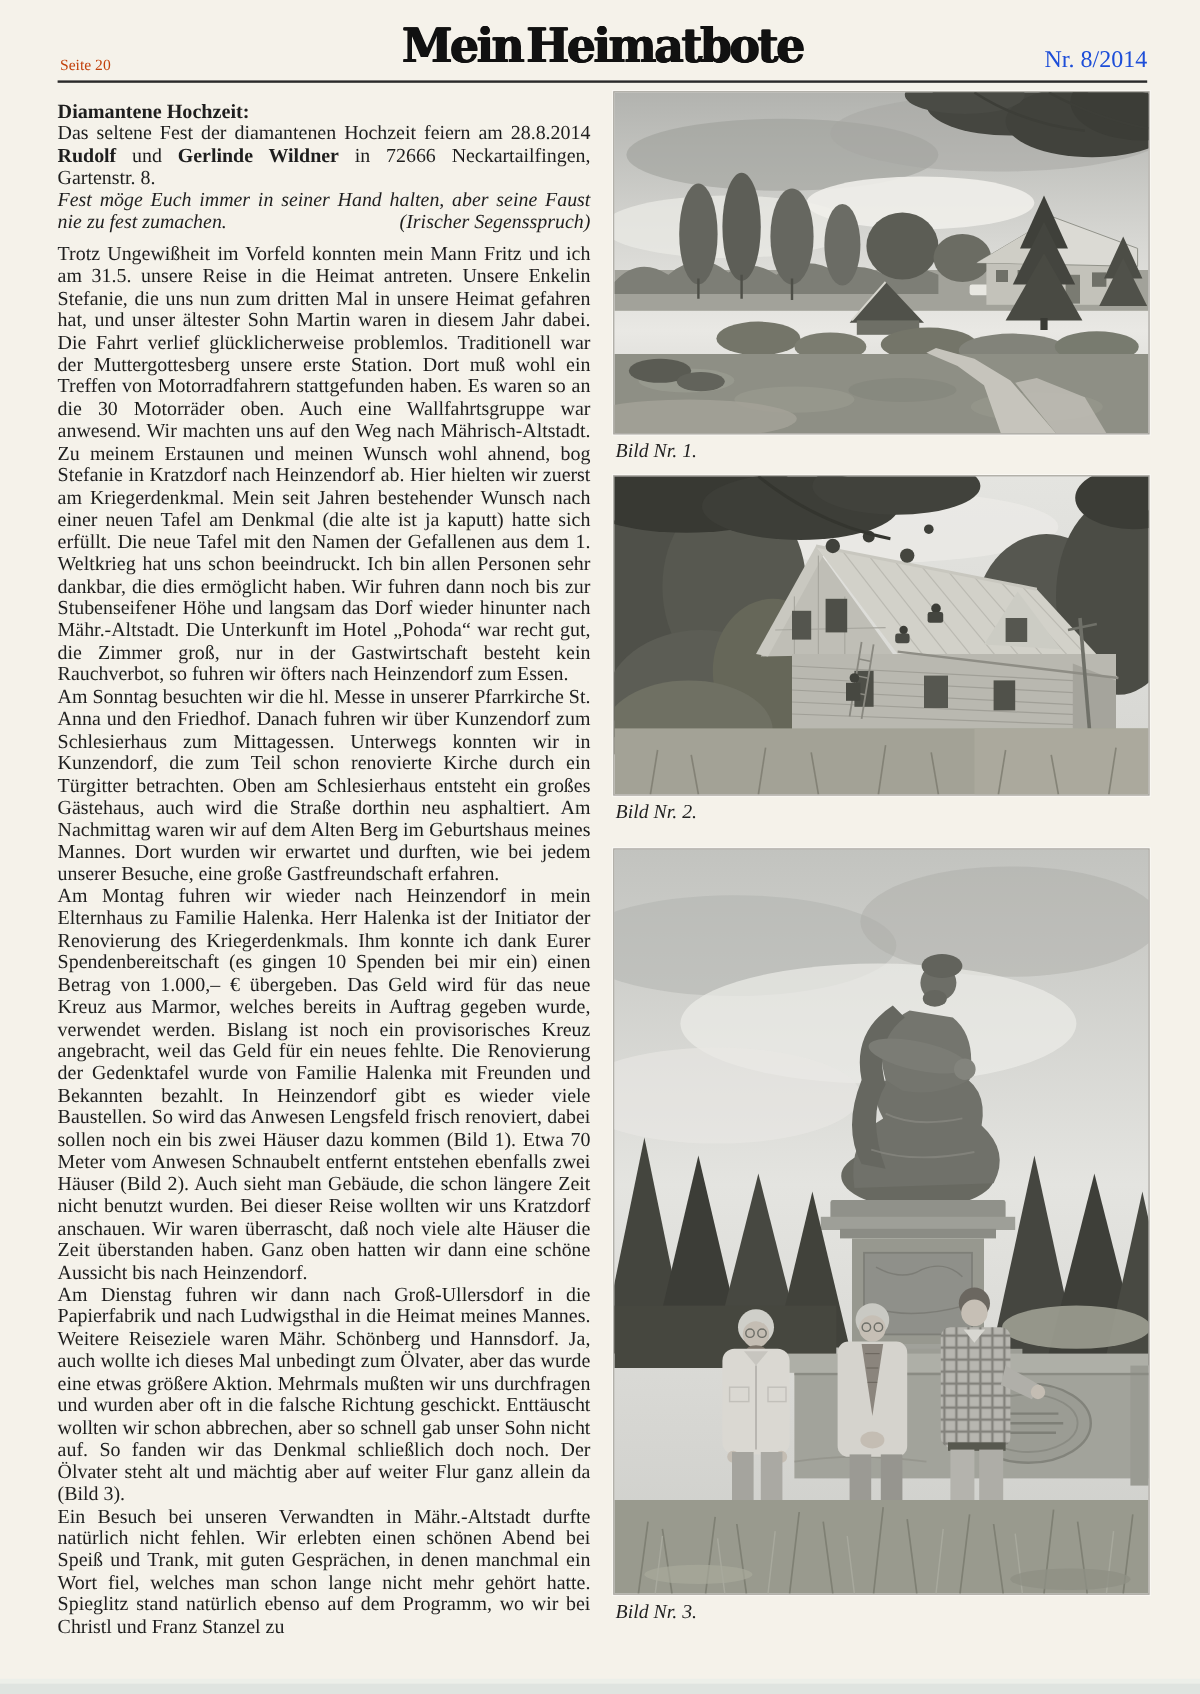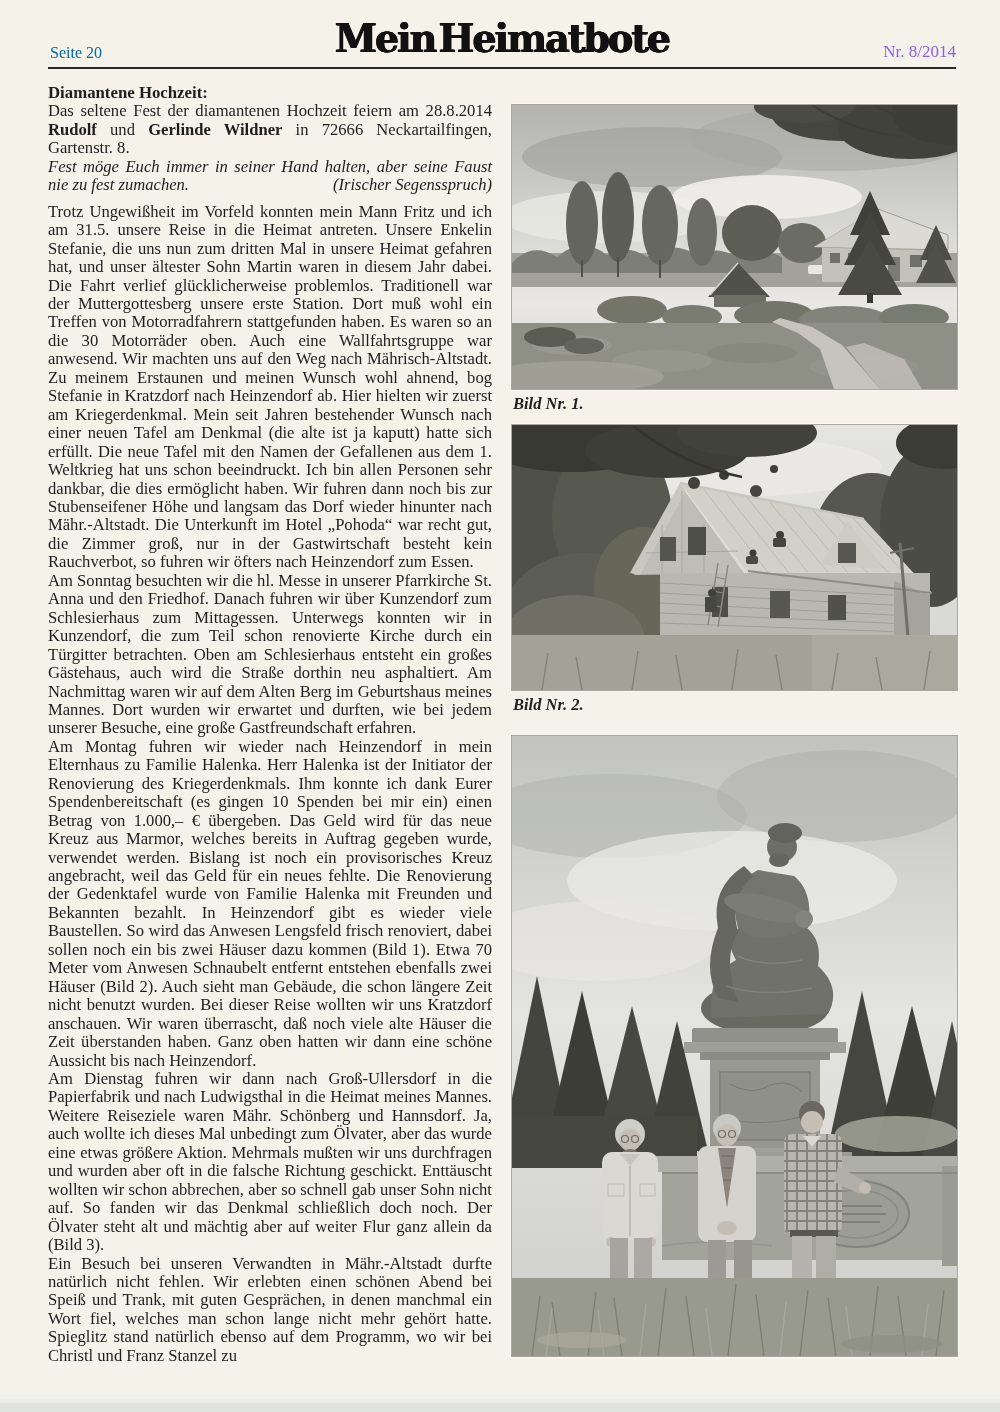--- a/index.html
+++ b/index.html
@@ -7,39 +7,39 @@
     width:1000px;height:1412px;
     background:#f5f2ea;
     font-family:"Liberation Serif", serif;
     color:#1e1e1e;
     position:relative;
     overflow:hidden;
   }
   .page{position:absolute;inset:0;}
   
   .hdr{position:absolute;top:0;left:48px;right:44px;height:66px;}
-  .page-num{position:absolute;left:2px;bottom:4px;font-size:16px;color:#0369a1;}
-  .issue{position:absolute;right:0;bottom:4px;font-size:17px;color:#8b5cf6;}
+  .page-num{position:absolute;left:2px;bottom:4px;font-size:13px;color:#c2410c;}
+  .issue{position:absolute;right:0;bottom:4px;font-size:20px;color:#1d4ed8;}
   .masthead{
     position:absolute;left:0;right:0;top:18px;text-align:center;
     font-family:"DejaVu Serif", serif;font-weight:bold;font-size:38px;line-height:40px;
     letter-spacing:-2px;word-spacing:-8px;color:#111;
     text-shadow:0.6px 0 0 #111, -0.6px 0 0 #111, 0 0.5px 0 #111;
     transform:scaleY(1.04);
   }
   .rule{position:absolute;top:67px;left:48px;right:44px;border-top:2px solid #2a2a2a;}
   
   .text-col{position:absolute;left:48px;top:84px;width:444px;font-size:16.6px;line-height:18.45px;}
   .text-col h2{font-size:16.8px;line-height:18.45px;margin:0;padding:0;font-weight:bold;}
   .text-col p{margin:0;padding:0;text-align:justify;}
   .gap{height:8px;}
   .blessing{font-style:italic;}
   .blessing .src{float:right;}
   
-  .photo-col{position:absolute;left:511px;top:104px;width:447px;font-weight:bold;}
+  .photo-col{position:absolute;left:511px;top:76px;width:447px;}
   figure{margin:0;padding:0;}
   .photo{border:1px solid #a9a69f;background:#d8d8d4;line-height:0;box-shadow:0 0 0 1px rgba(255,255,255,.4);}
   .photo svg{display:block;}
   figcaption{font-style:italic;font-size:16.5px;line-height:19px;margin:4px 0 0 2px;color:#222;}
   .fig1{margin-bottom:11px;}
   .fig2{margin-bottom:21px;}
   
   .scan-bottom{position:absolute;left:0;right:0;bottom:0;height:9px;background:#dfe4e0;}
   .scan-bottom2{position:absolute;left:0;right:0;bottom:9px;height:4px;background:#ecefe9;}
 </style>
@@ -366,19 +366,20 @@
             <line x1="128" y1="620" x2="134" y2="568"></line>
               <line x1="200" y1="620" x2="194" y2="572"></line>
             <line x1="268" y1="620" x2="274" y2="566"></line>
               <line x1="340" y1="620" x2="334" y2="570"></line>
             <line x1="410" y1="620" x2="416" y2="568"></line>
           </g>
           <ellipse cx="70" cy="604" rx="45" ry="8" fill="#a8a99b" opacity="0.7"></ellipse>
           <ellipse cx="380" cy="608" rx="50" ry="9" fill="#8f9084" opacity="0.8"></ellipse>
         </svg>
       </div>
+      <figcaption>Bild Nr. 3.</figcaption>
     </figure>
 
   </aside>
 
   <div class="scan-bottom2"></div>
   <div class="scan-bottom"></div>
 </div>
 
 </body></html>

